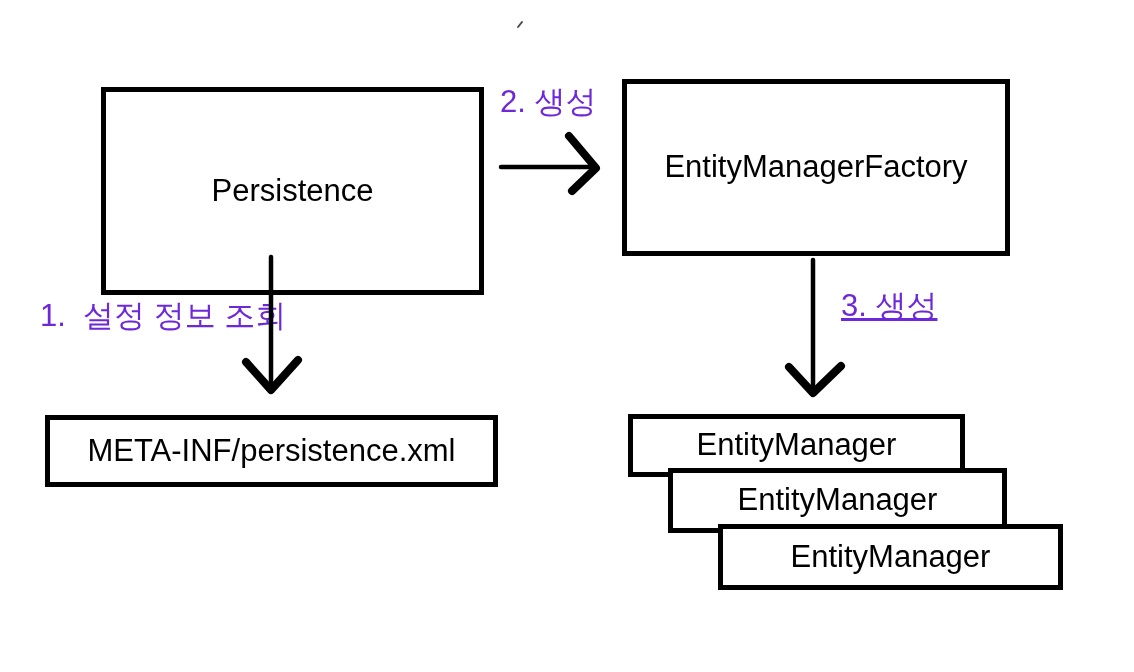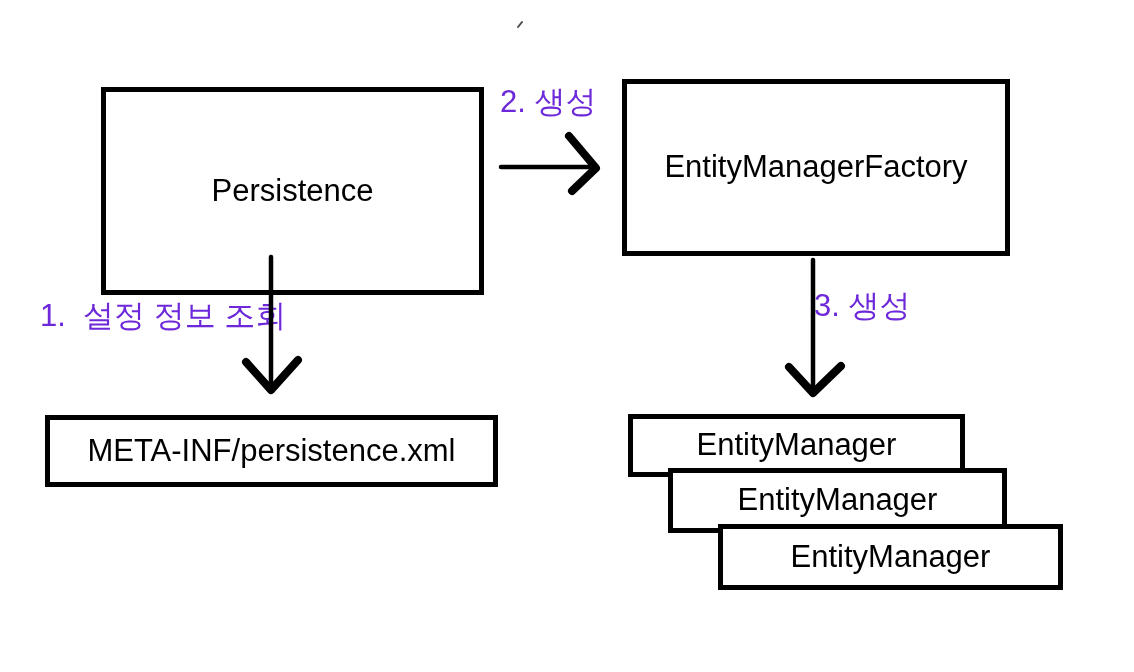--- a/index.html
+++ b/index.html
@@ -39,21 +39,21 @@
   .node-em3               { left: 718px; top: 524px; width: 345px; height: 66px; z-index: 3; }
   .edge-label {
     position: absolute;
     font-size: 31px;
     line-height: 1.1;
     white-space: pre;
     color: #6d28d9;
   }
   .edge-label-step1 { left: 40px;  top: 299px; }
   .edge-label-step2 { left: 500px; top: 85px; }
-  .edge-label-step3 { left: 814px; top: 289px; }
+  .edge-label-step3 { left: 841px; top: 289px; text-decoration: underline; }
   .arrow-layer {
     position: absolute;
     inset: 0;
     z-index: 5;
     pointer-events: none;
   }
 </style>
 </head>
 <body>
 

